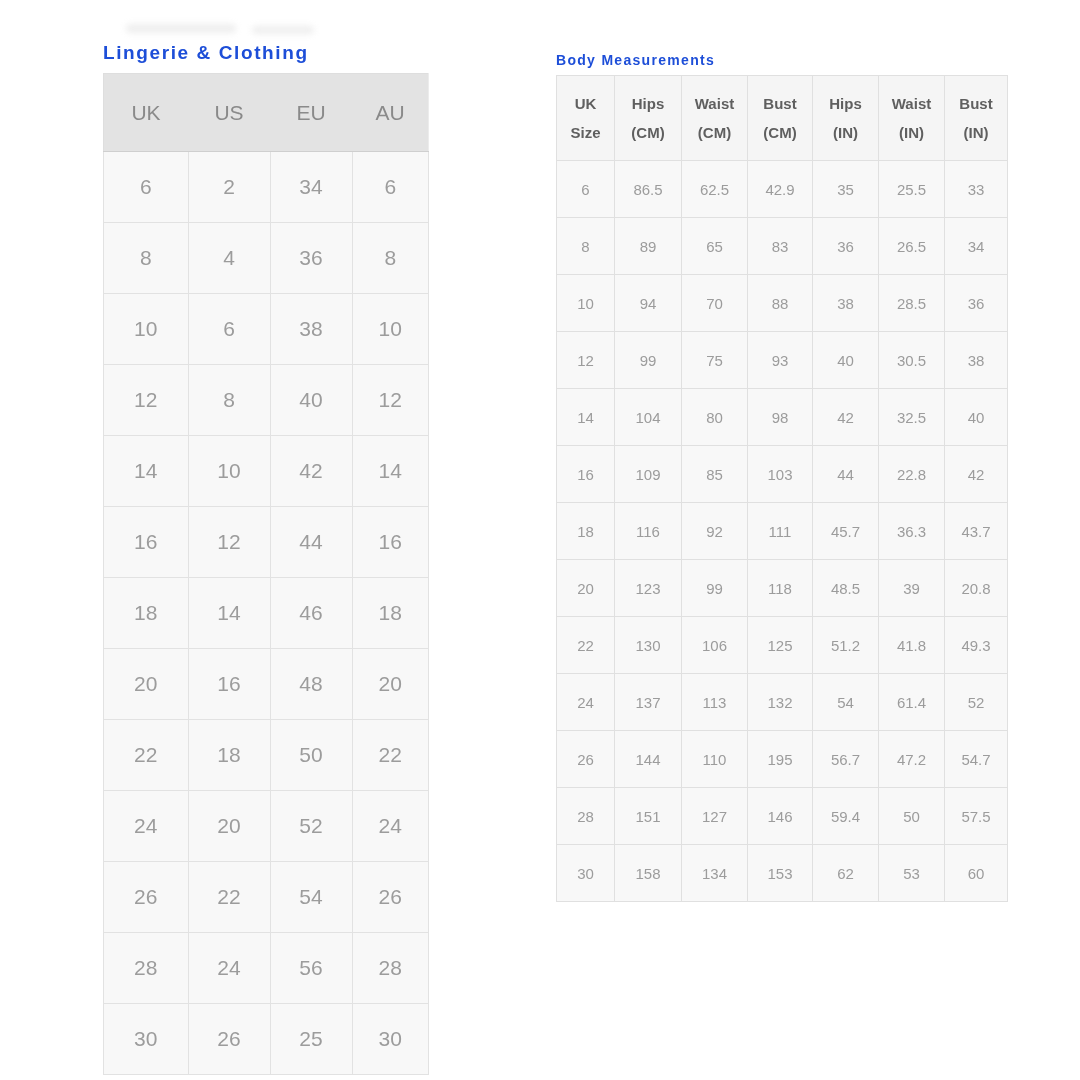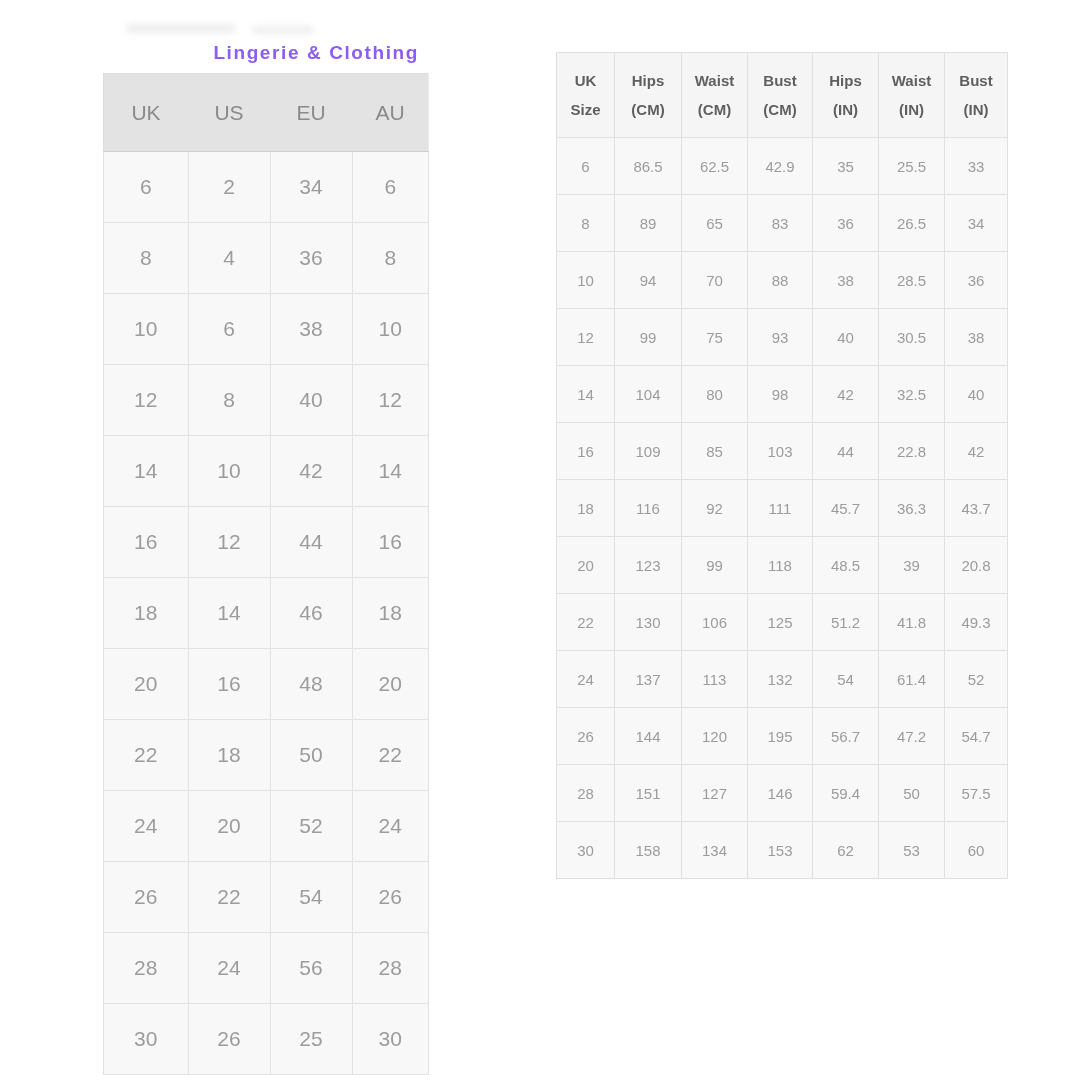--- a/index.html
+++ b/index.html
@@ -15,21 +15,21 @@
     filter:blur(3px);border-radius:4px;
   }
   #smudge-1{left:126px;top:24px;width:110px;height:9px}
   #smudge-2{left:252px;top:26px;width:62px;height:8px}
 
   .section{position:absolute;}
   #left-section{left:103px;top:42px;width:316px;}
   #right-section{left:556px;top:52px;width:444px;}
 
   .table-title{
-    text-align:right;font-weight:bold;color:#8b5cf6;
+    text-align:left;font-weight:bold;color:#1d4ed8;
   }
   #left-title{font-size:19px;letter-spacing:1.6px;margin-bottom:9px;}
   #right-title{font-size:14px;letter-spacing:1.3px;margin-bottom:7px;}
 
   table{border-collapse:collapse;table-layout:fixed;width:100%;border-radius:15px;}
 
   
   .left-table{border:1px solid #dedede;border-right-color:#ececec;}
   .left-table th{
     height:75px;background:#e3e3e3;color:#8a8a8a;
@@ -160,20 +160,21 @@
           <td>30</td>
           <td>26</td>
           <td>25</td>
           <td>30</td>
         </tr>
       </tbody>
   </table>
 </div>
 
 <div class="section" id="right-section">
+  <div class="table-title" id="right-title">Body Measurements</div>
   <table class="right-table">
     <thead id="right-thead">
         <tr>
           <th>
             <div>UK</div>
             <div>Size</div>
           </th>
           <th>
             <div>Hips</div>
             <div>(CM)</div>
@@ -287,21 +288,21 @@
           <td>137</td>
           <td>113</td>
           <td>132</td>
           <td>54</td>
           <td>61.4</td>
           <td>52</td>
         </tr>
         <tr>
           <td>26</td>
           <td>144</td>
-          <td>120</td>
+          <td>110</td>
           <td>195</td>
           <td>56.7</td>
           <td>47.2</td>
           <td>54.7</td>
         </tr>
         <tr>
           <td>28</td>
           <td>151</td>
           <td>127</td>
           <td>146</td>

